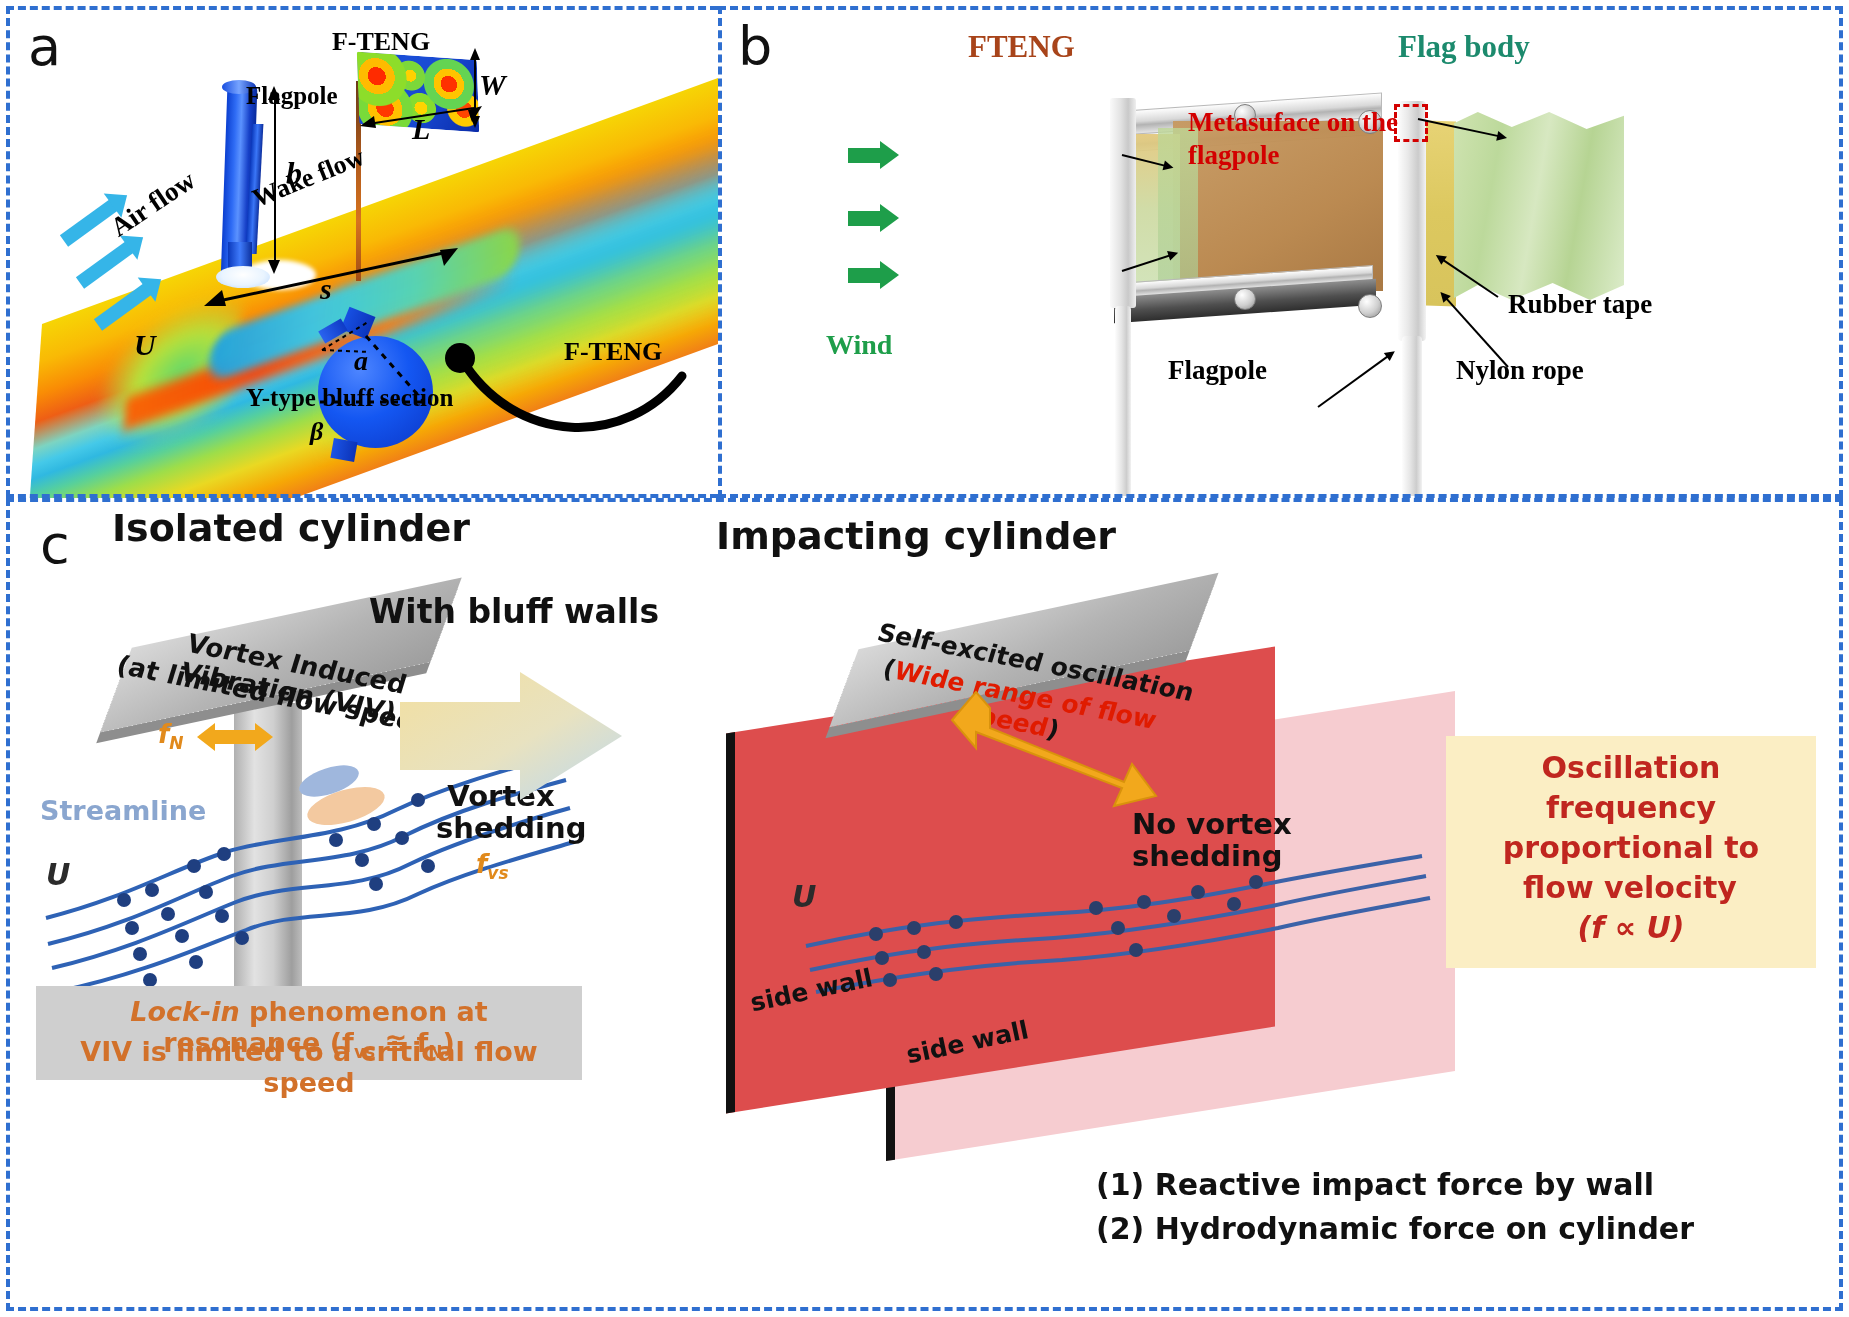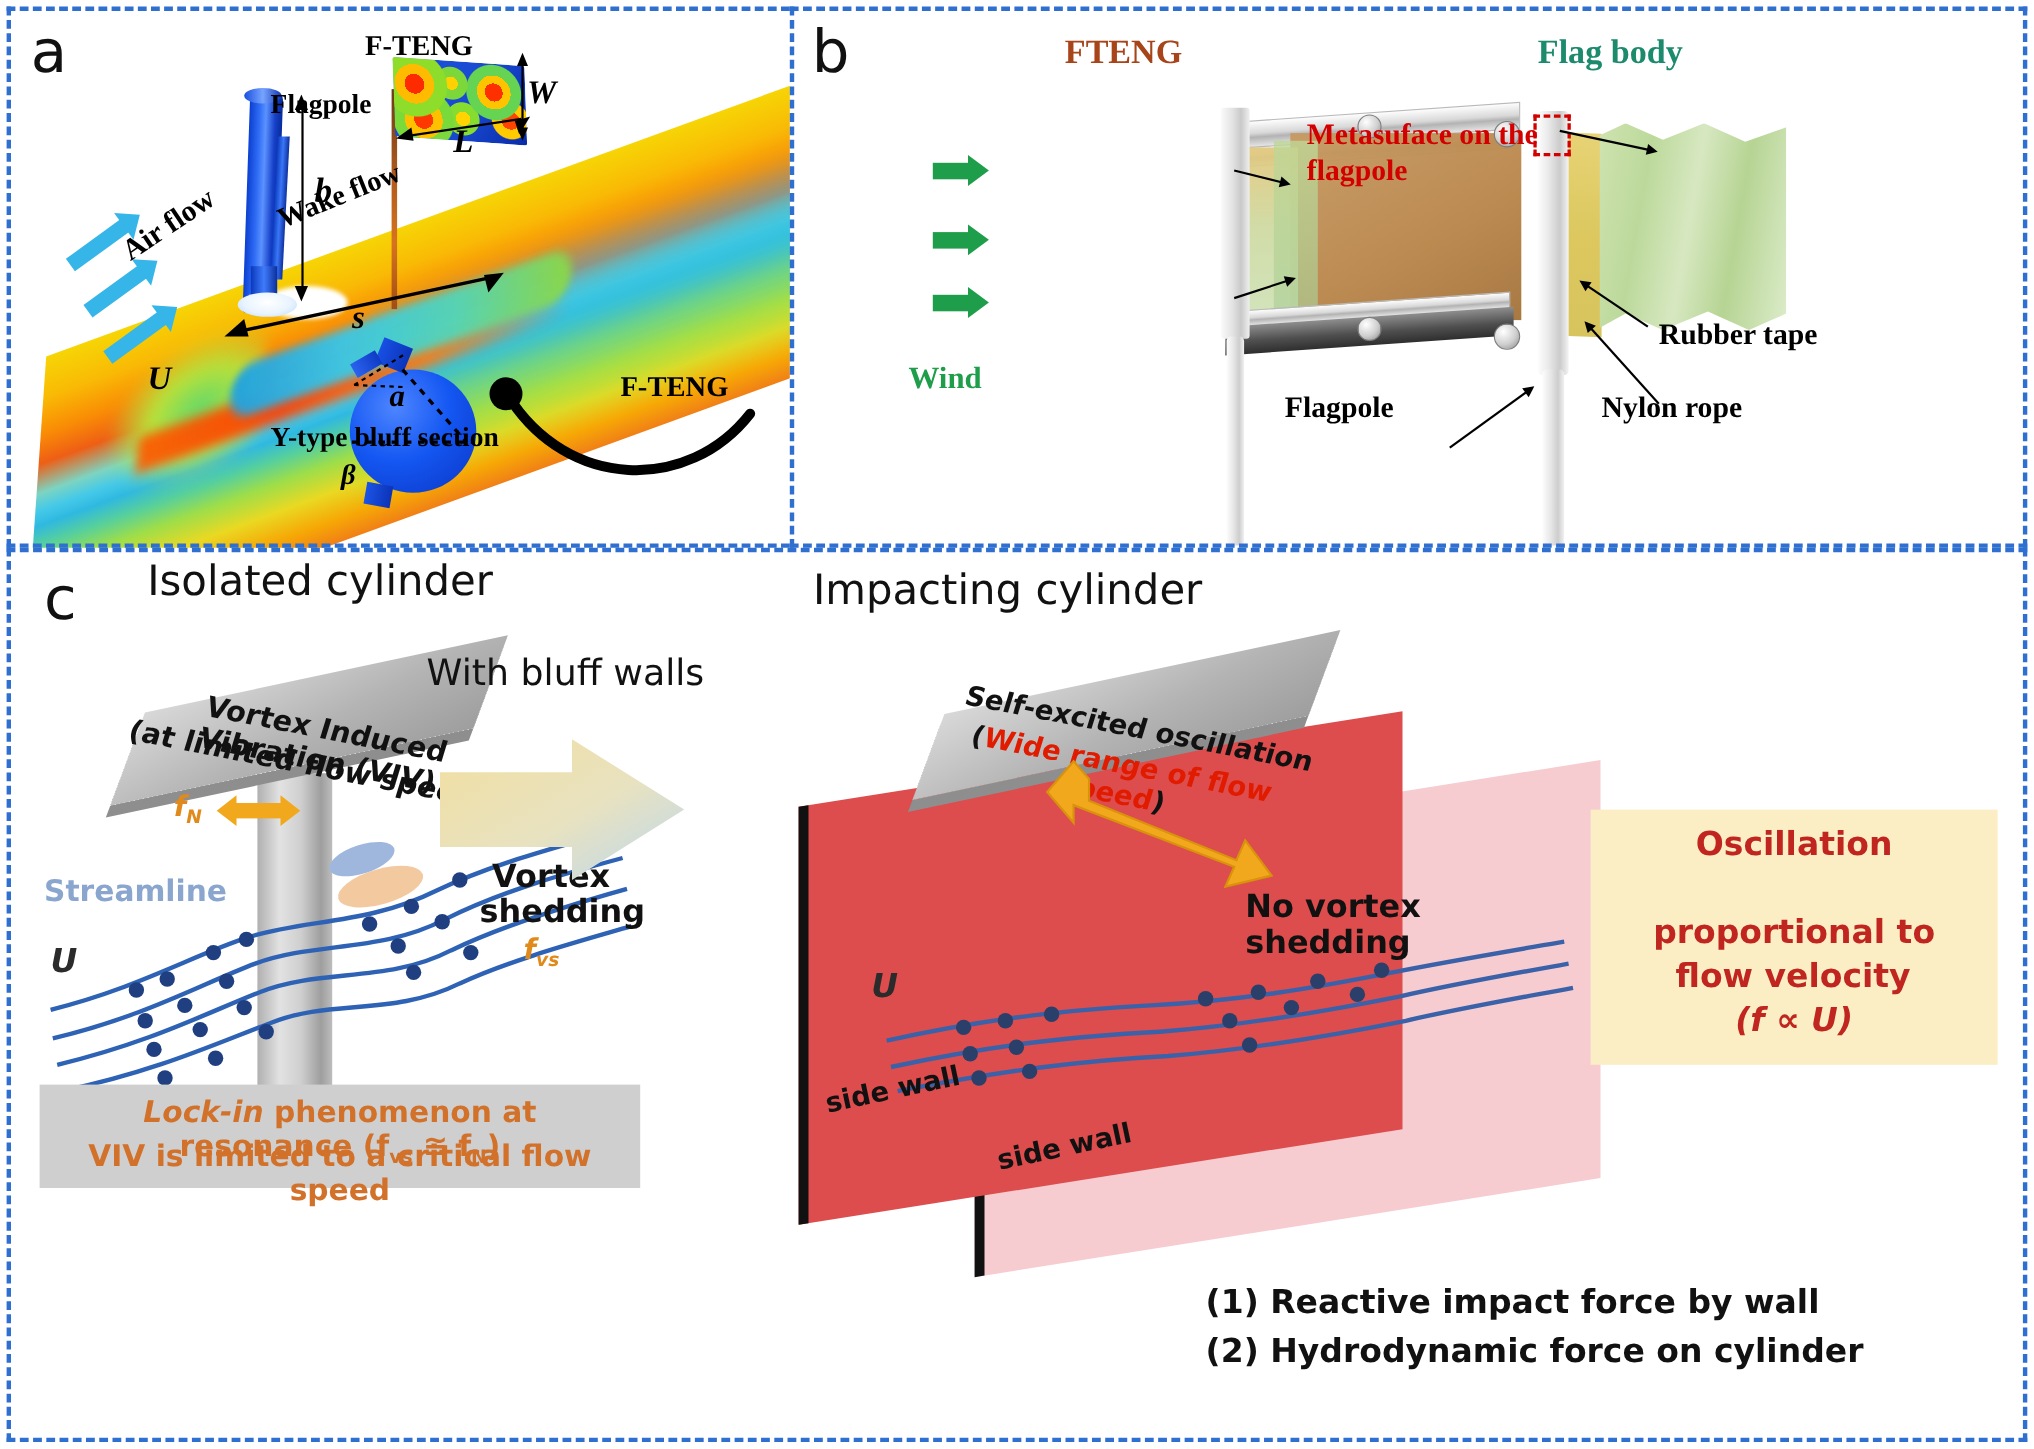--- a/index.html
+++ b/index.html
@@ -12,21 +12,21 @@
   .panel-frame{position:absolute;border:4px dashed #2f6fd0;box-sizing:border-box;}
   #panel-a-frame{left:6px;top:6px;width:712px;height:492px;border-right:none;}
   #panel-b-frame{left:718px;top:6px;width:1125px;height:492px;}
   #panel-c-frame{left:6px;top:498px;width:1837px;height:813px;}
 
   .panel-letter{position:absolute;font-family:"DejaVu Sans", sans-serif;
       font-size:54px;font-weight:400;color:#111;line-height:1;}
 
   .ttl{position:absolute;font-family:"Liberation Serif", serif;font-weight:bold;
        line-height:1.08;}
-  .ttl-sans{position:absolute;font-family:"DejaVu Sans", sans-serif;font-weight:normal;
+  .ttl-sans{position:absolute;font-family:"DejaVu Sans", sans-serif;font-weight:bold;
        text-align:center;line-height:1.08;}
 
   
   #a-wrap{position:absolute;left:6px;top:6px;width:712px;height:492px;overflow:hidden;}
 
   
   .slab{position:absolute;transform-origin:0 0;}
   #flowslab{
      left:36px; top:318px; width:820px; height:250px;
      transform: rotate(-20deg) skewX(-24deg);
@@ -437,20 +437,22 @@
 shedding</div>
 
     <div class="rot-lbl" style="left:742px;top:492px;font-size:25px;color:#111;
          transform:rotate(-12deg);transform-origin:0 0;">side wall</div>
     <div class="rot-lbl" style="left:898px;top:544px;font-size:25px;color:#111;
          transform:rotate(-12deg);transform-origin:0 0;">side wall</div>
 
     <div class="yellowbox" style="left:1440px;top:238px;width:370px;height:232px;">
       <div style="position:absolute;left:0;top:14px;width:370px;text-align:center;font-size:30px;font-weight:bold;
            color:#c0261f;font-family:'DejaVu Sans',sans-serif;">Oscillation</div>
+      <div style="position:absolute;left:0;top:54px;width:370px;text-align:center;font-size:30px;font-weight:bold;
+           color:#c0261f;font-family:'DejaVu Sans',sans-serif;">frequency</div>
       <div style="position:absolute;left:0;top:94px;width:370px;text-align:center;font-size:30px;font-weight:bold;
            color:#c0261f;font-family:'DejaVu Sans',sans-serif;">proportional to</div>
       <div style="position:absolute;left:0;top:134px;width:368px;text-align:center;font-size:30px;font-weight:bold;
            color:#c0261f;font-family:'DejaVu Sans',sans-serif;">flow velocity</div>
       <div style="position:absolute;left:0;top:174px;width:370px;text-align:center;font-size:30px;font-weight:bold;
            color:#c0261f;font-style:italic;font-family:'DejaVu Sans',sans-serif;">(f ∝ U)</div>
     </div>
 
     <div class="rot-lbl" style="left:1090px;top:670px;font-size:30px;color:#111;">(1)  Reactive impact force by wall</div>
     <div class="rot-lbl" style="left:1090px;top:714px;font-size:30px;color:#111;">(2)  Hydrodynamic force on cylinder</div>

